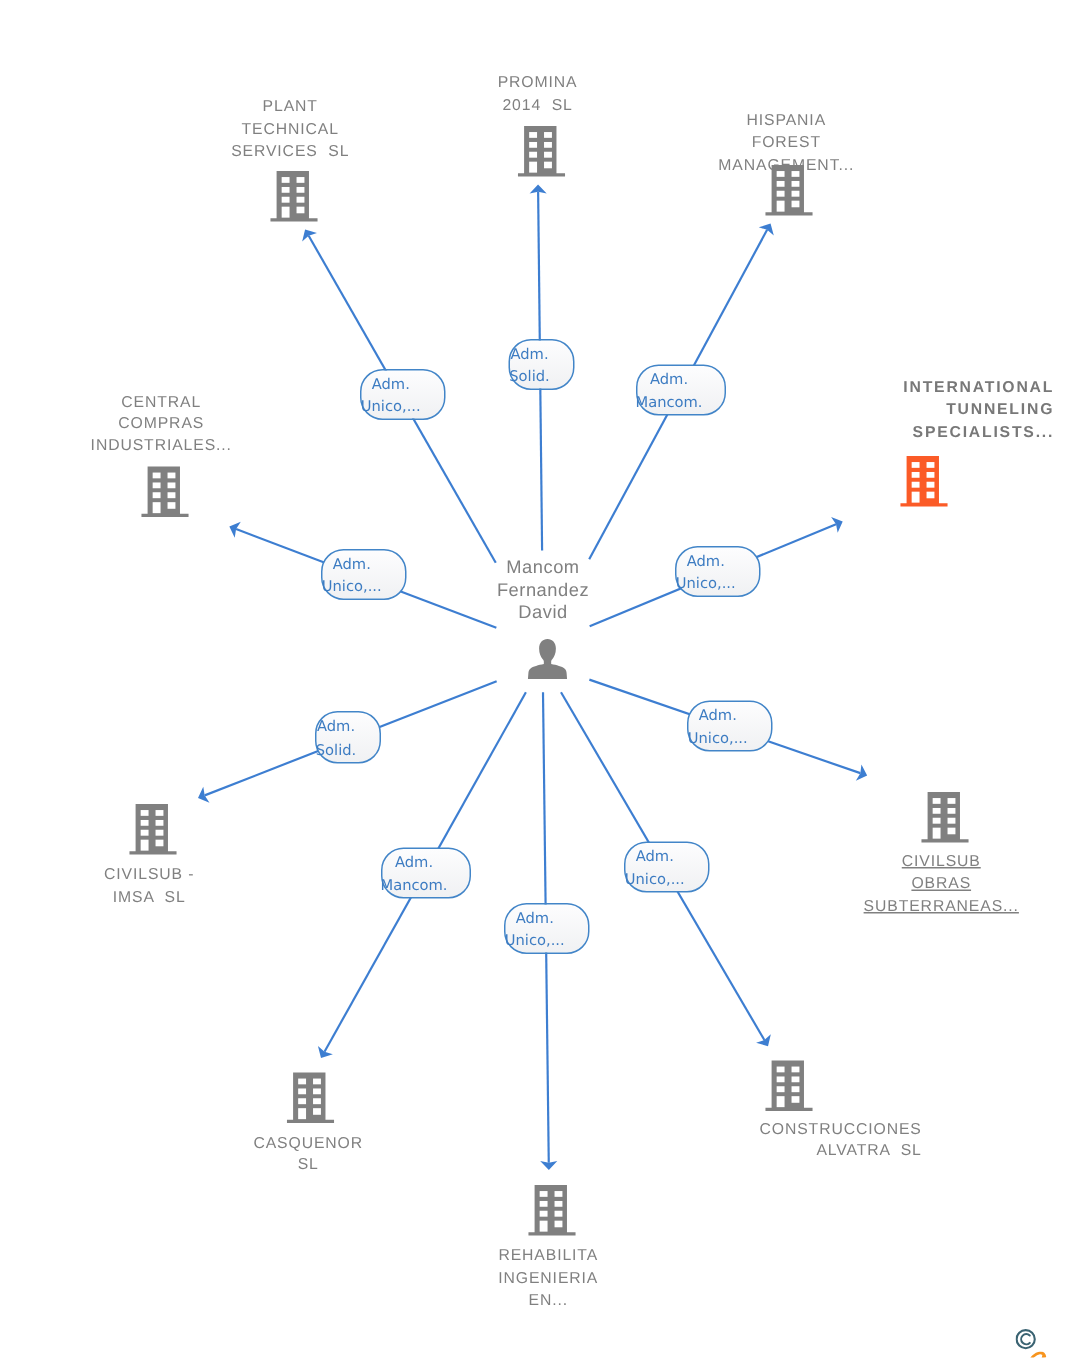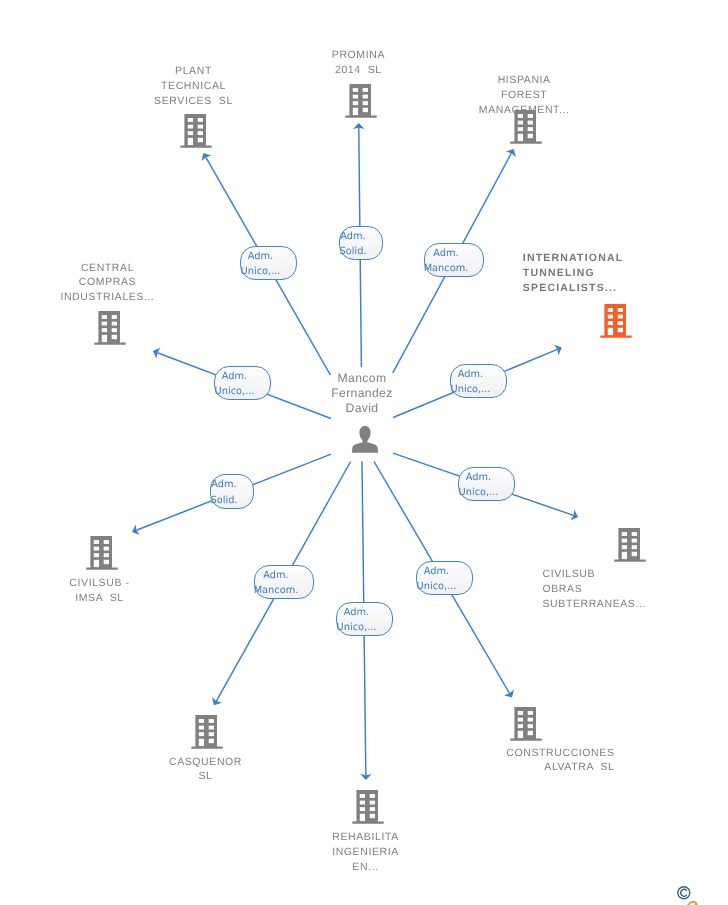--- a/index.html
+++ b/index.html
@@ -112,21 +112,21 @@
         <rect x="7.45" y="10.6" width="5.25" height="3.85" fill="#ffffff"></rect>
         <rect x="17.35" y="10.6" width="5.25" height="3.85" fill="#ffffff"></rect>
         <rect x="7.45" y="17.1" width="5.25" height="3.95" fill="#ffffff"></rect>
         <rect x="17.35" y="17.1" width="5.25" height="3.95" fill="#ffffff"></rect>
         <rect x="7.45" y="23.7" width="5.25" height="7.3" fill="#ffffff"></rect>
         <rect x="17.35" y="23.7" width="5.25" height="4.4" fill="#ffffff"></rect>
       </svg>
     </div>
     <div class="edge-label" style="left: 424px; top: 243px; width: 60px; height: 34px;">Adm.
 Mancom.</div>
-    <div class="node-label hl" style="left: 522.8px; top: 251px; width: 180px; text-align: left;">INTERNATIONAL
+    <div class="node-label hl" style="left: 522.8px; top: 251px; width: 180px; text-align: right;">INTERNATIONAL
 TUNNELING
 SPECIALISTS...</div>
     <div class="node-icon" style="left: 615.6px; top: 303.5px;">
       <svg width="31.4" height="33.7" viewBox="0 0 31.32 33.56" style="display: block; overflow: visible;">
         <path fill="#fb5b27" d="M4.08 0 H25.62 V31.46 H31.32 V33.56 H0 V31.46 H4.08 Z"></path>
         <rect x="7.45" y="4" width="5.25" height="3.85" fill="#ffffff"></rect>
         <rect x="17.35" y="4" width="5.25" height="3.85" fill="#ffffff"></rect>
         <rect x="7.45" y="10.6" width="5.25" height="3.85" fill="#ffffff"></rect>
         <rect x="17.35" y="10.6" width="5.25" height="3.85" fill="#ffffff"></rect>
         <rect x="7.45" y="17.1" width="5.25" height="3.95" fill="#ffffff"></rect>
@@ -165,21 +165,21 @@
         <rect x="7.45" y="10.6" width="5.25" height="3.85" fill="#ffffff"></rect>
         <rect x="17.35" y="10.6" width="5.25" height="3.85" fill="#ffffff"></rect>
         <rect x="7.45" y="17.1" width="5.25" height="3.95" fill="#ffffff"></rect>
         <rect x="17.35" y="17.1" width="5.25" height="3.95" fill="#ffffff"></rect>
         <rect x="7.45" y="23.7" width="5.25" height="7.3" fill="#ffffff"></rect>
         <rect x="17.35" y="23.7" width="5.25" height="4.4" fill="#ffffff"></rect>
       </svg>
     </div>
     <div class="edge-label" style="left: 210px; top: 474px; width: 44px; height: 35px;">Adm.
 Solid.</div>
-    <div class="node-label" style="left: 542.5px; top: 567px; width: 170px; text-align: left;">CIVILSUB
+    <div class="node-label" style="left: 542.5px; top: 567px; width: 170px; text-align: center; text-decoration: underline;">CIVILSUB
 OBRAS
 SUBTERRANEAS...</div>
     <div class="node-icon" style="left: 630px; top: 527.5px;">
       <svg width="31.4" height="33.7" viewBox="0 0 31.32 33.56" style="display: block; overflow: visible;">
         <path fill="#808080" d="M4.08 0 H25.62 V31.46 H31.32 V33.56 H0 V31.46 H4.08 Z"></path>
         <rect x="7.45" y="4" width="5.25" height="3.85" fill="#ffffff"></rect>
         <rect x="17.35" y="4" width="5.25" height="3.85" fill="#ffffff"></rect>
         <rect x="7.45" y="10.6" width="5.25" height="3.85" fill="#ffffff"></rect>
         <rect x="17.35" y="10.6" width="5.25" height="3.85" fill="#ffffff"></rect>
         <rect x="7.45" y="17.1" width="5.25" height="3.95" fill="#ffffff"></rect>

